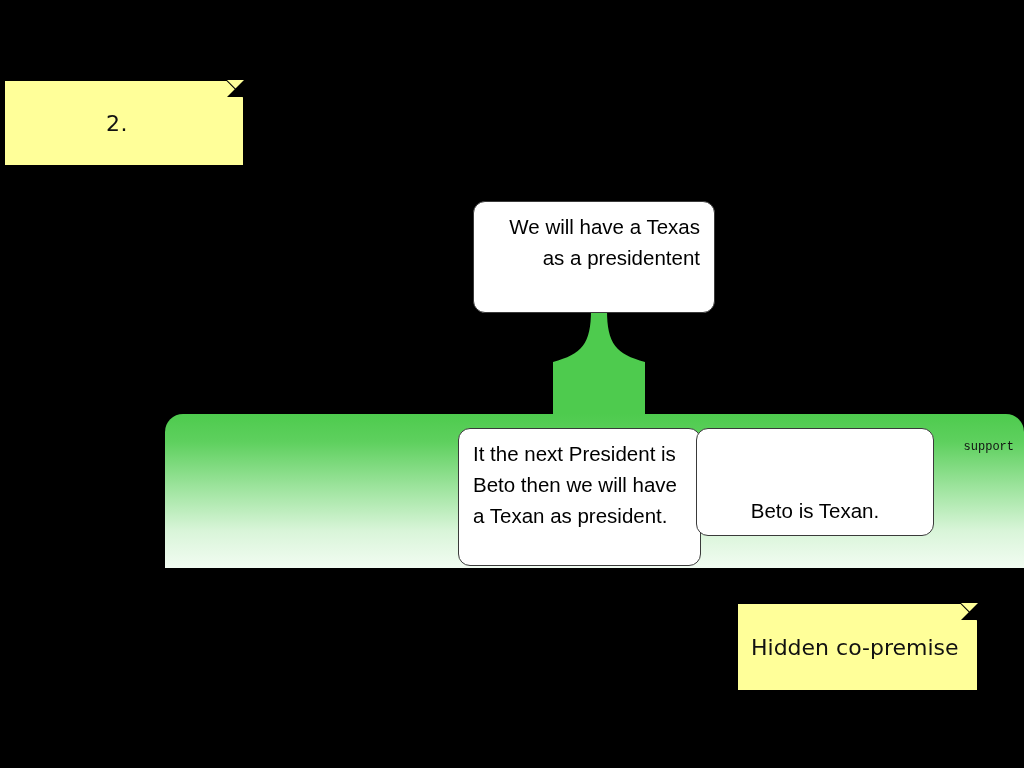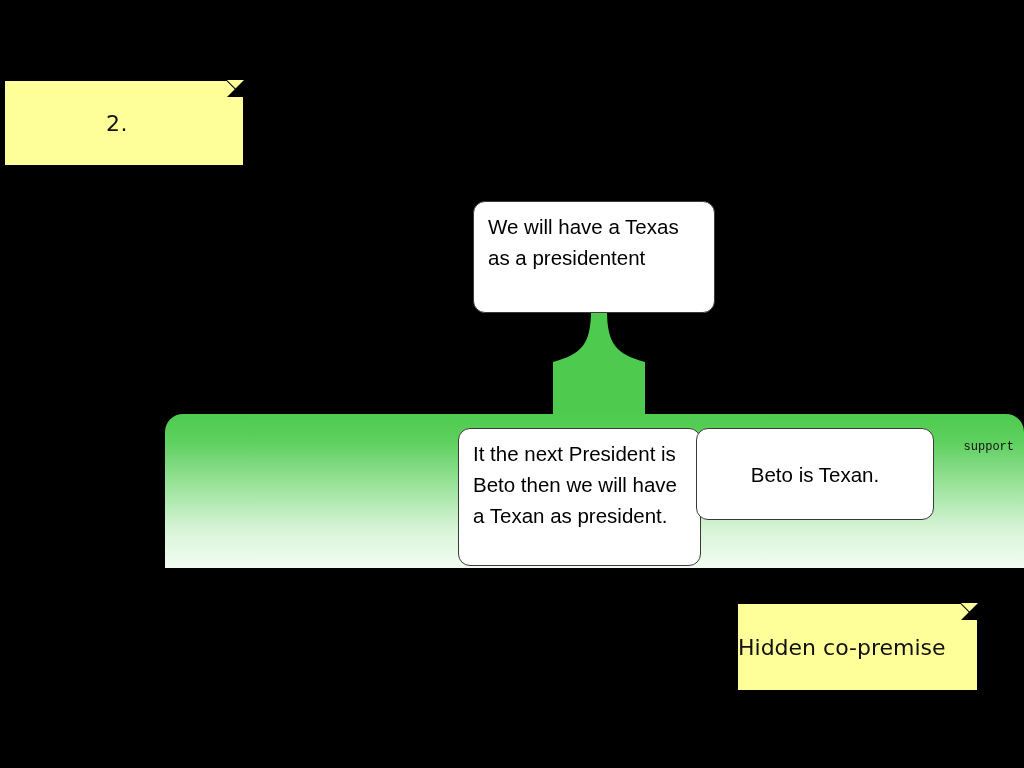--- a/index.html
+++ b/index.html
@@ -74,20 +74,21 @@
 
   #note-hidden {
     left: 737px;
     top: 603px;
     width: 241px;
     height: 88px;
     justify-content: flex-start;
   }
   #note-hidden .txt {
     font-size: 22px;
+    padding-left: 13px;
   }
 
   
   #support-panel {
     position: absolute;
     left: 165px;
     top: 414px;
     width: 859px;
     height: 154px;
     border-radius: 18px 18px 0 0;
@@ -126,43 +127,44 @@
     padding: 9px 14px;
     font-family: "Liberation Sans", sans-serif;
   }
 
   #box-conclusion {
     left: 473px;
     top: 201px;
     width: 242px;
     height: 112px;
     z-index: 5;
+    text-align: right;
   }
 
   #box-premise-1 {
     left: 181px;
     top: 432px;
     width: 240px;
     height: 103px;
   }
 
   #box-premise-2 {
     left: 458px;
     top: 428px;
     width: 243px;
     height: 138px;
   }
 
   #box-premise-3 {
     left: 696px;
     top: 428px;
     width: 238px;
-    height: 92px;
+    height: 108px;
     display: flex;
-    align-items: center;
+    align-items: flex-end;
     justify-content: center;
   }
   #box-premise-3 .txt { width: 100%; text-align: center; }
 </style>
 </head>
 <body>
 
 <div id="canvas">
 
   <div class="sticky" id="note-number">

